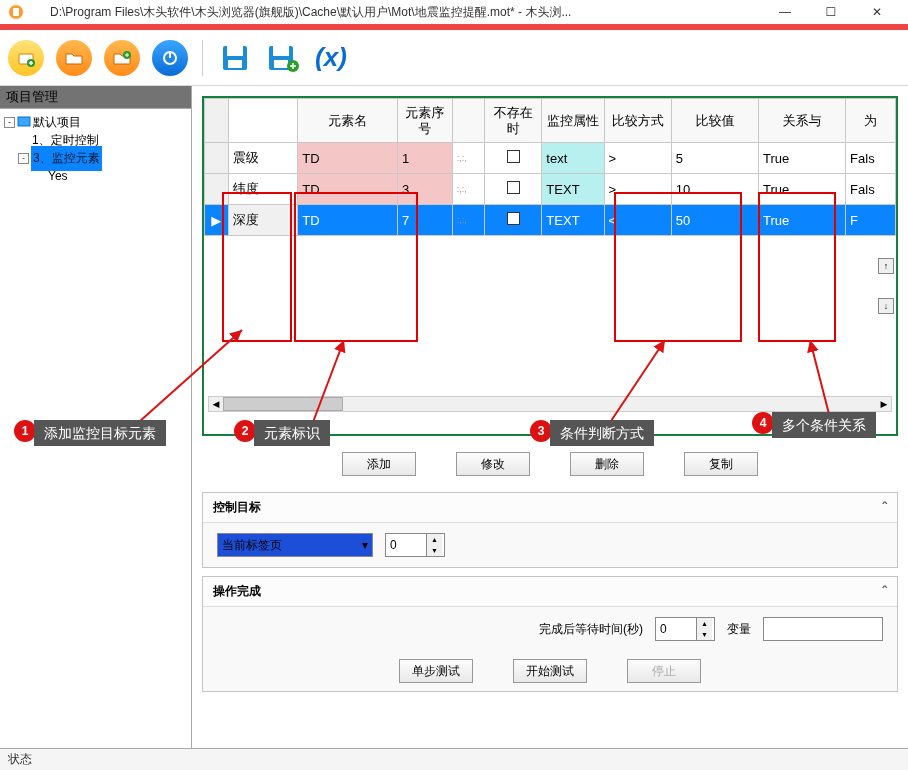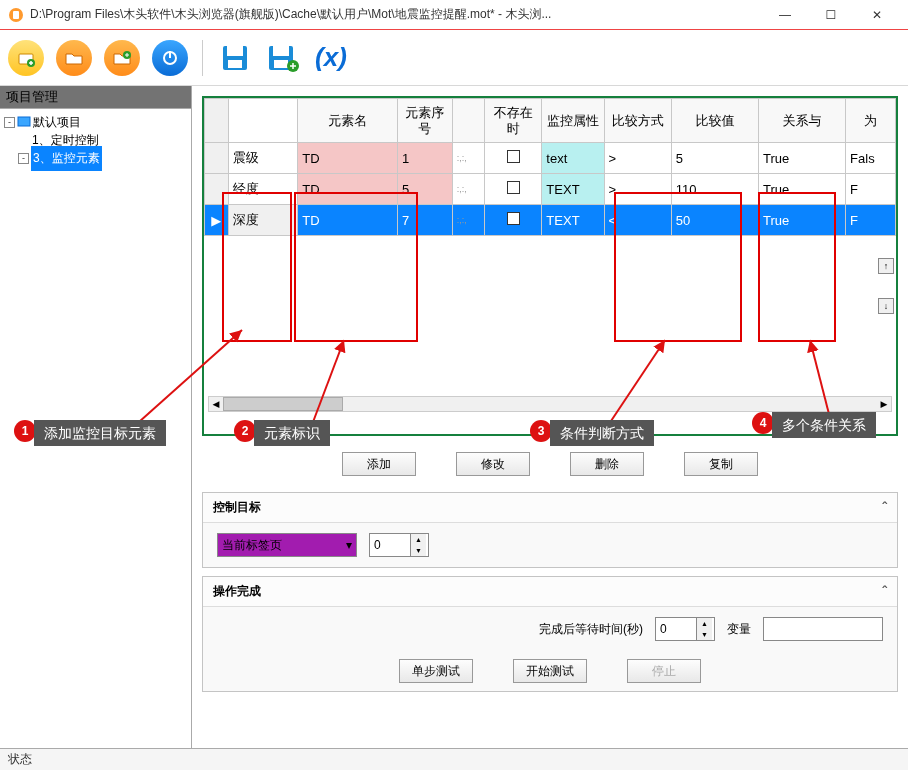--- a/index.html
+++ b/index.html
@@ -1,19 +1,19 @@
 <!DOCTYPE html>
 <html><head>
 <meta charset="utf-8">
 <style>
 * { box-sizing: border-box; margin: 0; padding: 0; font-family: "Microsoft YaHei", SimSun, sans-serif; font-size: 12px; }
 body { width: 908px; height: 770px; background: #fff; overflow: hidden; position: relative; }
 
 
-.titlebar { height: 30px; background: #fff; border-bottom: 1px solid #ef4444; display: flex; align-items: center; padding: 4px 8px; }
+.titlebar { height: 30px; background: #fff; border-bottom: 6px solid #ef4444; display: flex; align-items: center; padding: 4px 8px; gap: 20px; }
 .titlebar .app-icon { width: 16px; height: 16px; margin-right: 6px; }
 .titlebar .title { flex: 1; color: #333; font-size: 12px; white-space: nowrap; overflow: hidden; text-overflow: ellipsis; }
 .titlebar .winbtns { display: flex; gap: 0; }
 .titlebar .winbtn { width: 46px; height: 30px; display: flex; align-items: center; justify-content: center; color: #333; }
 
 
 .toolbar { height: 56px; background: #fff; display: flex; align-items: center; padding: 0 6px; gap: 8px; border-bottom: 1px solid #d8d8d8; }
 .tb-btn { width: 40px; height: 40px; display: flex; align-items: center; justify-content: center; border-radius: 4px; }
 .tb-sep { width: 1px; height: 36px; background: #ccc; margin: 0 4px; }
 .circle-icon { width: 36px; height: 36px; border-radius: 50%; display: flex; align-items: center; justify-content: center; }
@@ -24,21 +24,21 @@
 
 
 .main { display: flex; height: calc(770px - 30px - 56px - 22px); }
 .sidebar { width: 192px; border-right: 1px solid #aaa; display: flex; flex-direction: column; }
 .panel-title { padding: 2px 6px; border-bottom: 1px solid #aaa; font-size: 13px; background: #737373; }
 .tree { padding: 4px; font-family: SimSun, monospace; font-size: 13px; flex: 1; overflow: auto; }
 .tree-row { display: flex; align-items: center; height: 18px; white-space: nowrap; }
 .tree-indent { display: inline-block; }
 .tree-box { width: 11px; height: 11px; border: 1px solid #888; display: inline-flex; align-items: center; justify-content: center; font-size: 9px; line-height: 1; margin-right: 2px; color: #333; }
 .tree-icon { width: 14px; height: 14px; margin-right: 2px; display: inline-block; }
-.tree-sel { background: #0a84ff; color: #ffffff; padding: 4px 2px; }
+.tree-sel { background: #0a84ff; color: #0f172a; padding: 4px 2px; }
 
 
 .content { flex: 1; padding: 10px; display: flex; flex-direction: column; gap: 8px; overflow: hidden; position: relative; }
 
 
 .table-wrap { border: 2px solid #15803d; background: #fff; position: relative; height: 340px; }
 .grid { border-collapse: collapse; width: 100%; }
 .grid th, .grid td { border: 1px solid #c8c8c8; padding: 6px 4px; text-align: left; font-size: 13px; height: 29px; }
 .grid th { background: #f8f8f8; text-align: center; font-weight: normal; vertical-align: middle; line-height: 1.2; }
 .grid .rowhead { width: 56px; text-align: left; background: #fff; }
@@ -52,21 +52,21 @@
 .red-box { position: absolute; border: 2px solid #e00000; pointer-events: none; }
 
 .btn-row { display: flex; gap: 40px; justify-content: center; padding: 8px 0; }
 .btn { width: 74px; height: 24px; border: 1px solid #999; background: linear-gradient(#fdfdfd,#e8e8e8); display: flex; align-items: center; justify-content: center; font-size: 12px; }
 .btn.disabled { color: #aaa; }
 
 
 .section { border: 1px solid #c4c4c4; background: #f9f9f9; }
 .section-head { display: flex; justify-content: space-between; align-items: center; padding: 6px 10px; font-size: 15px; font-weight: bold; border-bottom: 1px solid #ddd; background: #fcfcfc; }
 .section-body { padding: 10px 14px; display: flex; align-items: center; gap: 12px; }
-.combo { width: 140px; height: 24px; border: 1px solid #888; background: #a21caf; display: flex; align-items: center; justify-content: space-between; padding: 0 4px; }
+.combo { width: 156px; height: 24px; border: 1px solid #888; background: #1d4ed8; display: flex; align-items: center; justify-content: space-between; padding: 0 4px; }
 .spinner { width: 60px; height: 24px; border: 1px solid #888; background: #fff; display: flex; align-items: center; }
 .spinner input { border: none; width: 40px; padding: 0 4px; font-size: 12px; outline: none; }
 .spin-btns { width: 16px; display: flex; flex-direction: column; }
 .spin-btns div { height: 11px; border-left: 1px solid #888; font-size: 7px; text-align: center; line-height: 11px; background: #f0f0f0; }
 .chevron { font-size: 14px; color: #555; }
 
 
 .statusbar { height: 22px; border-top: 1px solid #aaa; background: #f5f5f5; padding: 2px 8px; font-size: 12px; color: #333; }
 
 
@@ -168,20 +168,24 @@
         <span>默认项目</span>
       </div>
       <div class="tree-row">
           <span class="tree-indent" style="width:28px"></span>
           <span>1、定时控制</span>
         </div>
       <div class="tree-row">
           <span class="tree-indent" style="width:14px"></span>
           <span class="tree-box">-</span>
           <span class="tree-sel">3、监控元素</span>
+        </div>
+      <div class="tree-row">
+          <span class="tree-indent" style="width:44px"></span>
+          <span>Yes</span>
         </div>
     </div>
   </div>
 
   <div class="content">
     <div class="table-wrap">
       <div class="table-scroll">
       <table class="grid">
         <thead>
           <tr>
@@ -207,30 +211,30 @@
                 <td style="font-size:9px;color:#999">:,:,</td>
                 <td style="text-align:center"><span class="checkbox"></span></td>
                 <td class="cyan">text</td>
                 <td>&gt;</td>
                 <td>5</td>
                 <td>True</td>
                 <td>Fals</td>
               </tr>
               <tr>
                 <td class="arrow-cell"></td>
-                <td class="rowhead">经度</td>
+                <td class="rowhead">纬度</td>
                 <td class="pink">TD</td>
-                <td class="pink">5</td>
+                <td class="pink">3</td>
                 <td style="font-size:9px;color:#999">:,:,</td>
                 <td style="text-align:center"><span class="checkbox"></span></td>
                 <td class="cyan">TEXT</td>
                 <td>&gt;</td>
-                <td>110</td>
+                <td>10</td>
                 <td>True</td>
-                <td>F</td>
+                <td>Fals</td>
               </tr>
               <tr class="sel">
                 <td class="arrow-cell">▶</td>
                 <td class="rowhead">深度</td>
                 <td class="">TD</td>
                 <td class="">7</td>
                 <td style="font-size:9px;color:#999">:,:,</td>
                 <td style="text-align:center"><span class="checkbox"></span></td>
                 <td class="">TEXT</td>
                 <td>&lt;</td>

